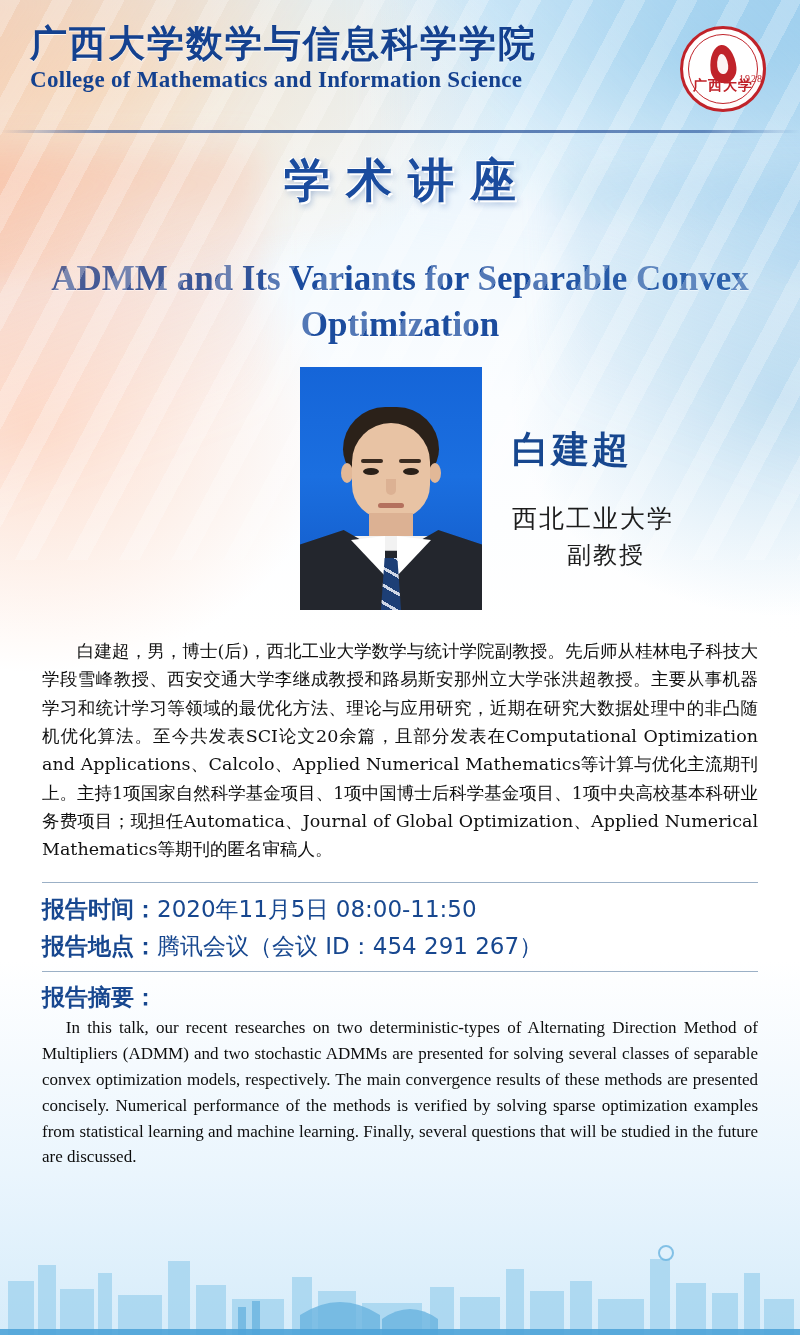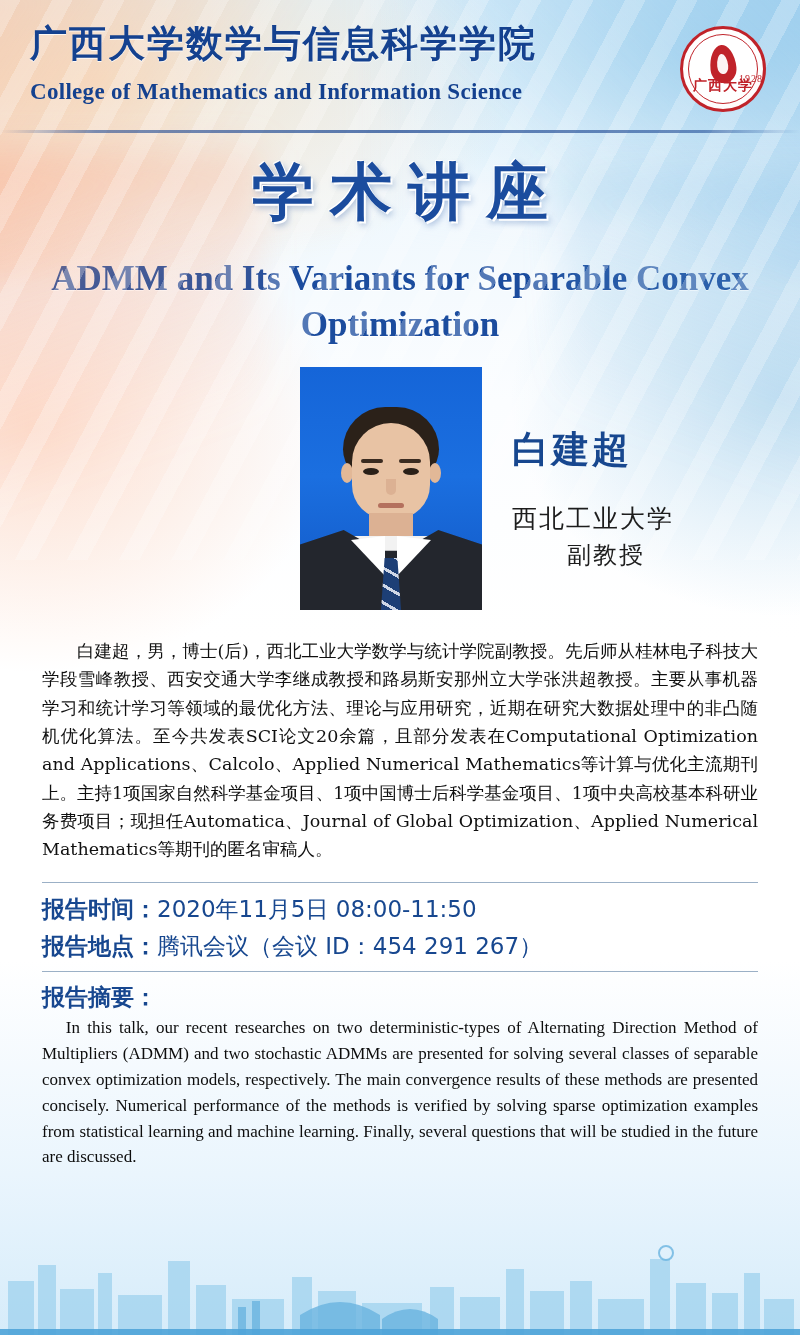--- a/index.html
+++ b/index.html
@@ -78,21 +78,21 @@
     color: #14418f;
     line-height: 1.15;
     text-shadow: 0 1px 0 rgba(255,255,255,0.8);
   }
   .header-en {
     font-family: "Liberation Serif", serif;
     font-size: 23px;
     font-weight: bold;
     color: #14418f;
     letter-spacing: 0.3px;
-    margin-top: 14px;
+    margin-top: 2px;
   }
   .header-rule {
     position: absolute;
     left: 0; right: 0; top: 130px;
     height: 3px;
     background: linear-gradient(90deg, rgba(20,65,143,0) 0%, rgba(20,65,143,0.55) 12%, rgba(20,65,143,0.7) 50%, rgba(20,65,143,0.55) 88%, rgba(20,65,143,0) 100%);
   }
 
   .logo {
     position: absolute;
@@ -147,21 +147,21 @@
   
   .banner {
     position: relative;
     margin-top: 12px;
     text-align: center;
     height: 98px;
   }
   .banner-text {
     display: inline-block;
     font-family: "DejaVu Serif", "Liberation Serif", serif;
-    font-size: 62px;
+    font-size: 46px;
     font-weight: bold;
     letter-spacing: 16px;
     color: #1b4c9e;
     text-shadow:
        2px 2px 0 #ffffff,
       -1px -1px 0 #ffffff,
        3px 4px 6px rgba(30,80,160,0.35);
     padding-left: 16px;
   }
 

